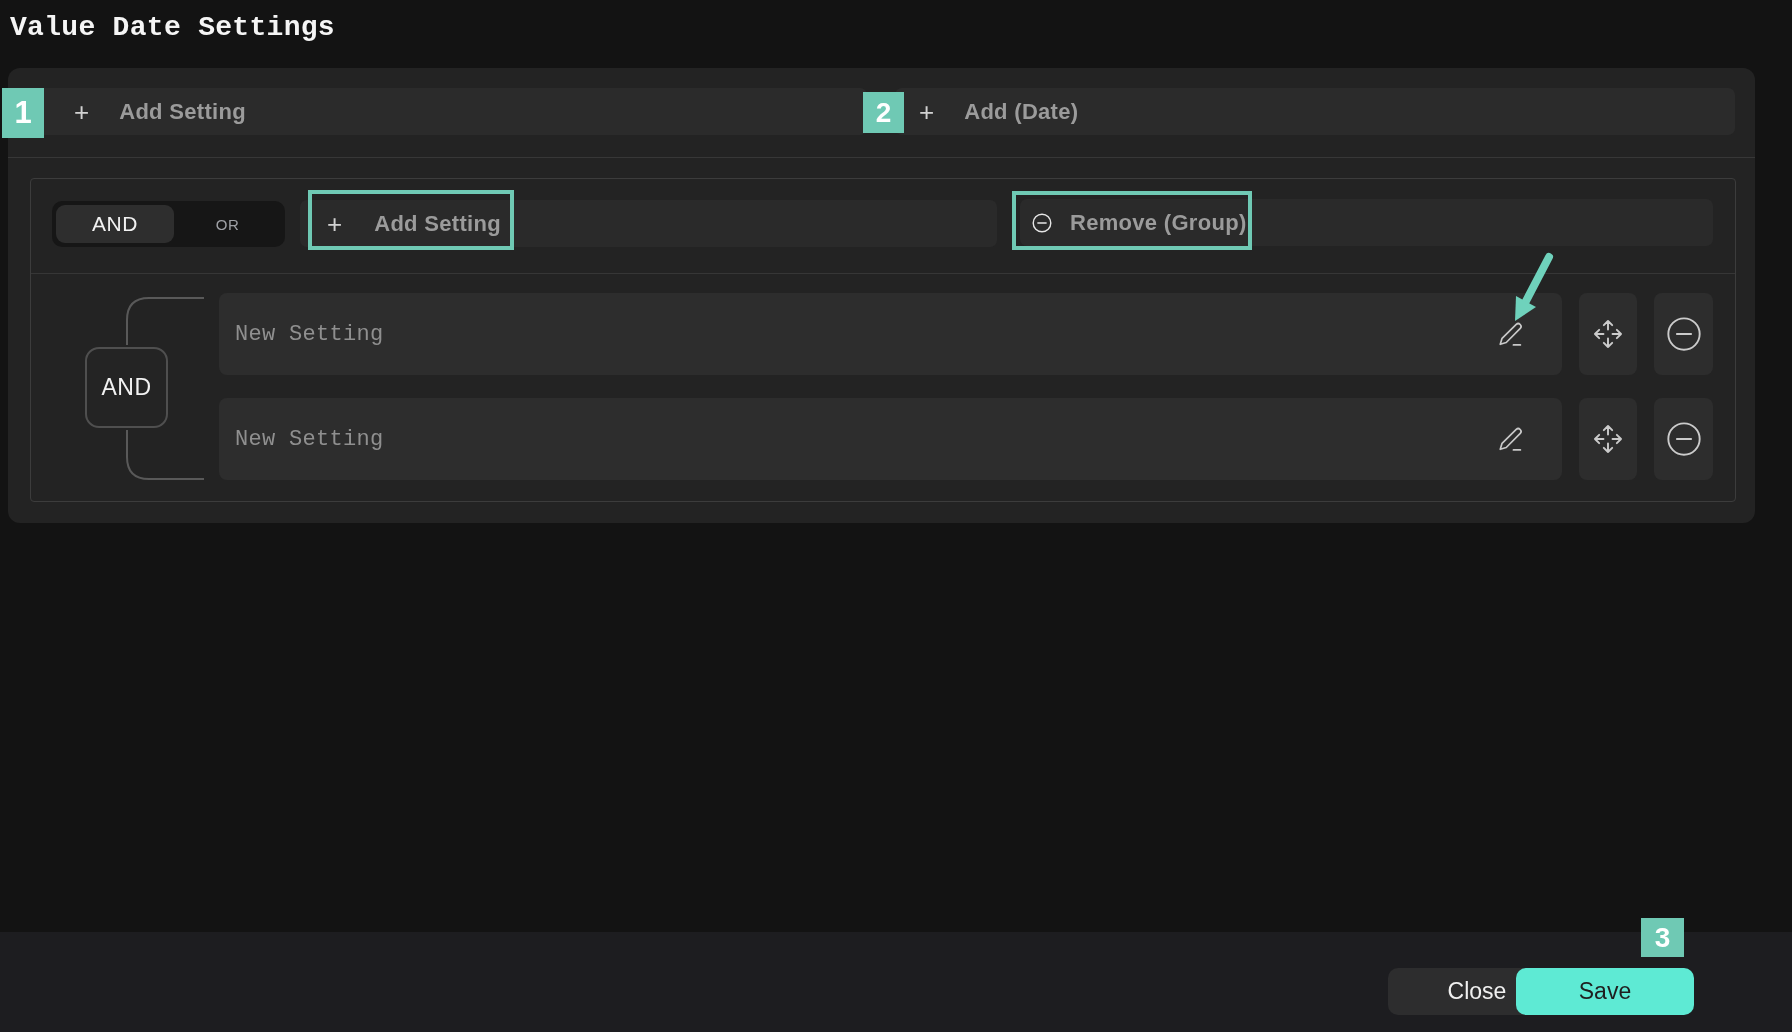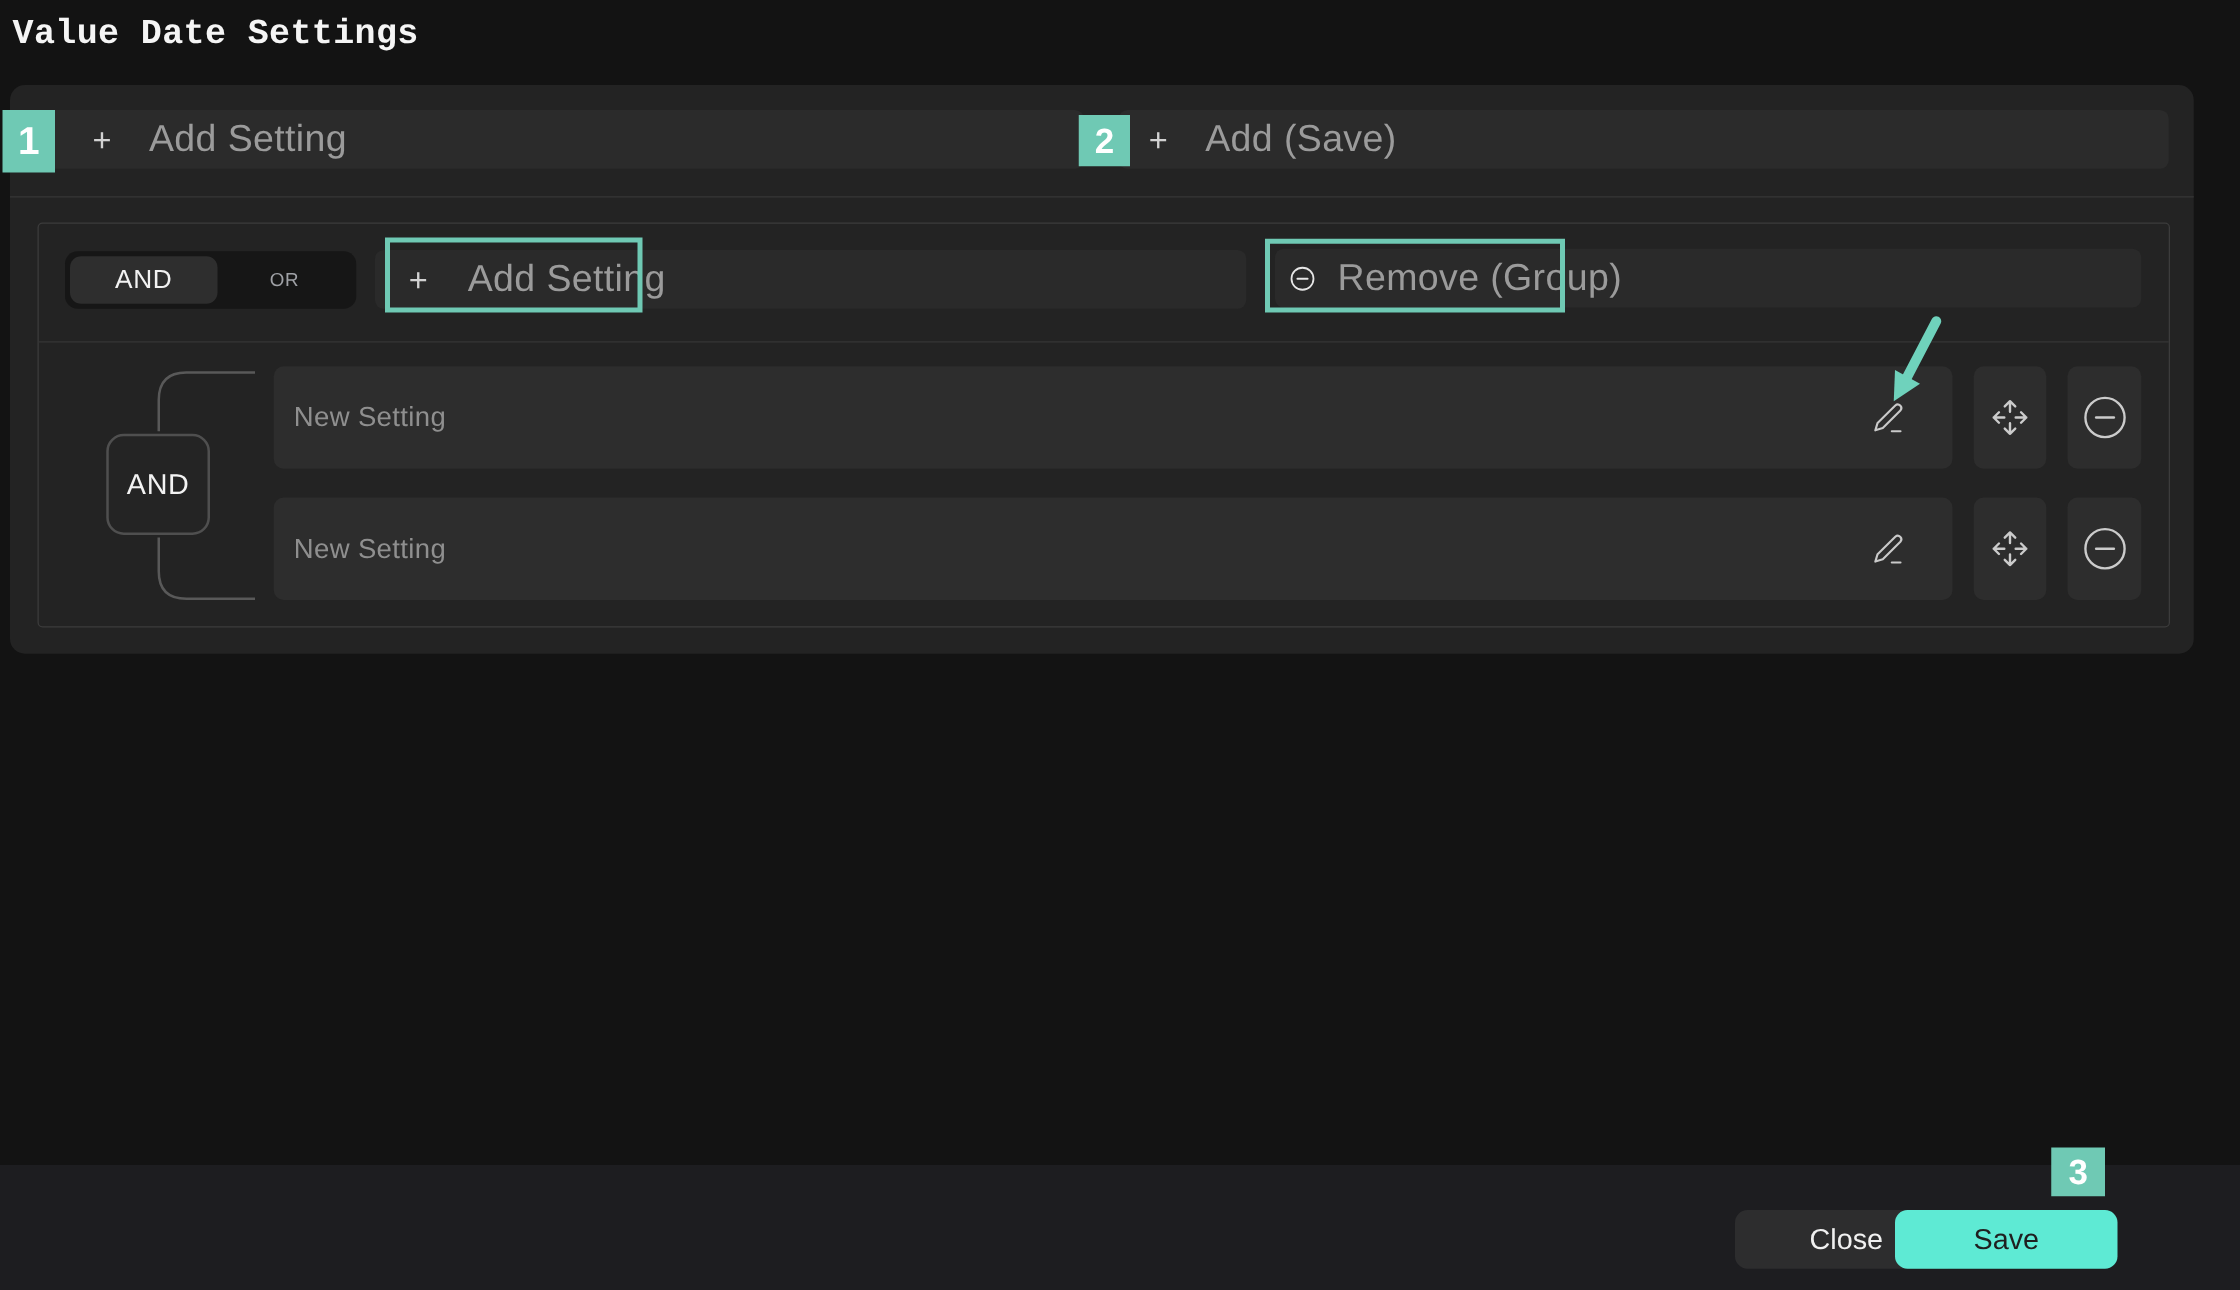--- a/index.html
+++ b/index.html
@@ -8,21 +8,21 @@
   .abs { position:absolute; }
   .page { position:relative; width:1792px; height:1032px; }
 
   .title { left:10px; top:12px; font-size:28px; font-weight:700; color:#f5f5f5; letter-spacing:.3px;font-family:Liberation Mono, monospace; }
 
   .dialog { left:8px; top:68px; width:1747px; height:455px; background:#232323; border-radius:12px; }
   .hdr-divider { left:8px; top:157px; width:1747px; height:1px; background:#373737; }
 
   .bar { background:#2b2b2b; border-radius:7px; display:flex; align-items:center; cursor:pointer; }
   .bar .plus { color:#d2d2d2; font-size:26px; font-weight:400; line-height:1; }
-  .bar .lbl  { color:#9b9b9b; font-size:30px; letter-spacing:.3px; }
+  .bar .lbl  { color:#9b9b9b; font-size:22px; letter-spacing:.3px;font-weight:bold; }
 
   .hbtn1 { left:30px;  top:88px; width:837px; height:47px; padding-left:44px; gap:30px; }
   .hbtn2 { left:895px; top:88px; width:840px; height:47px; padding-left:24px; gap:30px; }
 
   .badge { background:#6fc9b4; color:#ffffff; font-weight:700; display:flex;
            align-items:center; justify-content:center; z-index:30; }
   .badge1 { left:2px;   top:88px;  width:42px; height:50px; font-size:31px; }
   .badge2 { left:863px; top:92px;  width:41px; height:41px; font-size:28px; }
   .badge3 { left:1641px;top:918px; width:43px; height:39px; font-size:28px; }
 
@@ -42,21 +42,21 @@
   .grem { left:1020px; top:199px; width:693px; height:47px; padding-left:11px; gap:17px;text-align:center; }
 
   .hl { border:4px solid #6fc9b4; z-index:20; pointer-events:none; }
   .hl1 { left:308px;  top:190px; width:206px; height:60px; }
   .hl2 { left:1012px; top:191px; width:240px; height:59px; }
 
   .andnode { left:85px; top:347px; width:83px; height:81px; border:2px solid #4f4f4f;
              border-radius:14px; background:#242424; color:#f2f2f2; font-size:23px; letter-spacing:.5px;
              display:flex; align-items:center; justify-content:center; z-index:5; }
 
-  .row { background:#2d2d2d; border-radius:8px; display:flex; align-items:center; cursor:pointer; }
+  .row { background:#2d2d2d; border-radius:8px; display:flex; align-items:center; cursor:pointer;font-family:Liberation Mono, monospace; }
   .srow  { left:219px; width:1343px; height:82px; padding:0 38px 0 16px; justify-content:space-between; }
   .row .ph { color:#8f8f8f; font-size:22px; letter-spacing:.3px; }
   .r1 { top:293px; } .r2 { top:398px; }
   .sqbtn { background:#2d2d2d; border-radius:8px; display:flex; align-items:center; justify-content:center;
            width:58px; height:82px; cursor:pointer; }
   .mv { left:1579px; } .rm { left:1654px; width:59px; }
 
   .icon { display:block; }
   .editbtn { display:flex; align-items:center; justify-content:center; cursor:pointer; }
 
@@ -77,21 +77,21 @@
 
   <div class="abs dialog"></div>
   <div class="abs hdr-divider"></div>
 
   <div class="abs bar hbtn1">
     <span class="plus">+</span>
     <span class="lbl">Add Setting</span>
   </div>
   <div class="abs bar hbtn2">
     <span class="plus">+</span>
-    <span class="lbl">Add (Save)</span>
+    <span class="lbl">Add (Date)</span>
   </div>
 
   <div class="abs gpanel"></div>
 
   <div class="abs toggle">
     <div class="seg-and">AND</div>
     <div class="seg-or">OR</div>
   </div>
 
   <div class="abs bar gbar gadd">

